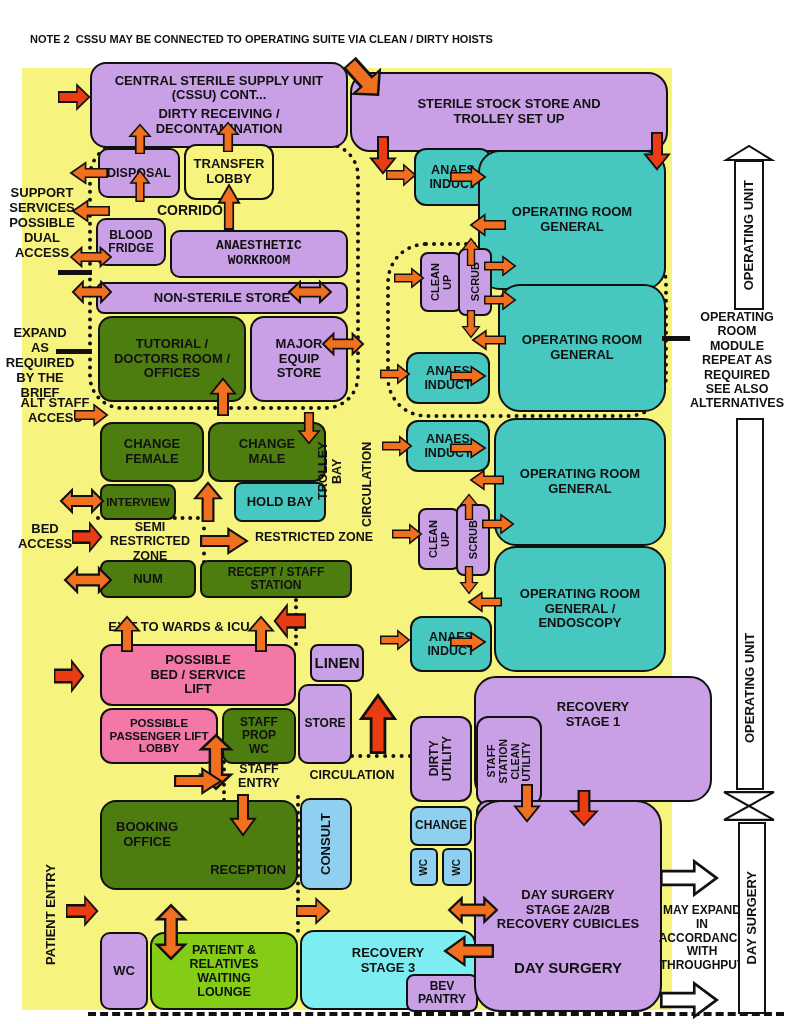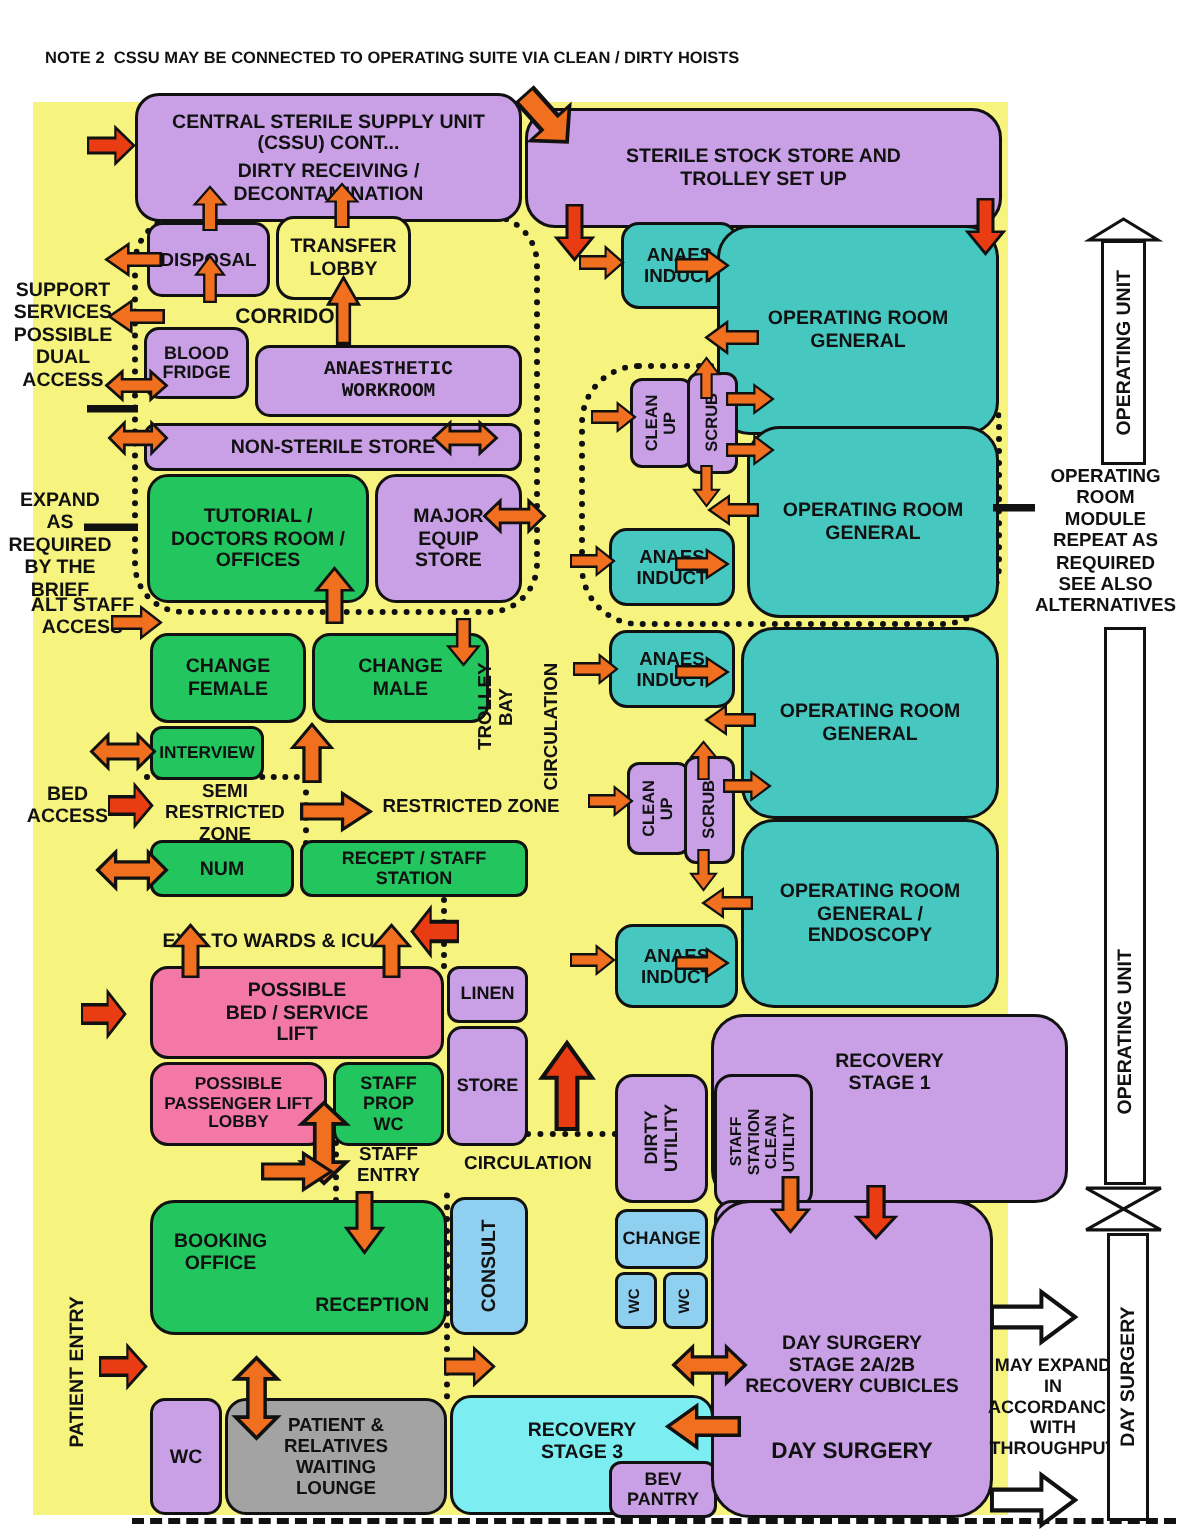--- a/index.html
+++ b/index.html
@@ -3,25 +3,25 @@
 <meta charset="utf-8">
 <style>
   html,body{margin:0;padding:0;background:#fff;}
   #canvas{position:relative;width:788px;height:1024px;background:#fff;overflow:hidden;
           font-family:"Liberation Sans",sans-serif;color:#111;}
   .box{position:absolute;border:2px solid #111;display:flex;align-items:center;justify-content:center;
        text-align:center;font-weight:bold;font-size:13px;line-height:1.12;box-sizing:border-box;}
   .pre{white-space:pre-line;}
   .purple{background:#c9a0e6}
   .teal{background:#46c8c0}
-  .salmon{background:#22c55e}
+  .salmon{background:#4d7c0f}
   .pink{background:#f478a6}
   .ybox{background:#f7f37f}
   .lblue{background:#8fd0f0}
-  .green{background:#a3a3a3}
+  .green{background:#84cc16}
   .cyan{background:#7ceef2}
   .whitebox{background:#fff}
   .vtext{writing-mode:vertical-rl;transform:rotate(180deg);}
   .lab{position:absolute;font-weight:bold;text-align:center;white-space:pre-line;line-height:1.15;}
   .dot{position:absolute;border:4px dotted #111;box-sizing:border-box;}
   .dline{position:absolute;box-sizing:border-box;}
   .tick{position:absolute;background:#111;}
   .arr{position:absolute;overflow:visible;}
   .o{fill:#f07020;stroke:#111;stroke-width:2;}
   .r{fill:#e93c12;stroke:#111;stroke-width:2;}
@@ -105,33 +105,36 @@
       <span class="pre">CHANGE
 FEMALE</span>
     </div>
   <div class="box salmon" style="left:208px;top:422px;width:118px;height:60px;border-radius:12px;">
       <span class="pre">CHANGE
 MALE</span>
     </div>
   <div class="box salmon" style="left:100px;top:484px;width:76px;height:36px;border-radius:8px;font-size:11.5px;">
       <span>INTERVIEW</span>
     </div>
+  <div class="box teal" style="left:234px;top:482px;width:92px;height:40px;border-radius:8px;">
+      <span>HOLD BAY</span>
+    </div>
   <div class="box salmon" style="left:100px;top:560px;width:96px;height:38px;border-radius:8px;">
       <span>NUM</span>
     </div>
   <div class="box salmon" style="left:200px;top:560px;width:152px;height:38px;border-radius:8px;font-size:12px;">
       <span>RECEPT / STAFF STATION</span>
     </div>
 
   <div class="box pink" style="left:100px;top:644px;width:196px;height:62px;border-radius:12px;">
       <span class="pre">POSSIBLE
 BED / SERVICE
 LIFT</span>
     </div>
-  <div class="box purple" style="left:298px;top:644px;width:54px;height:38px;border-radius:8px;font-size:12px;">
+  <div class="box purple" style="left:310px;top:644px;width:54px;height:38px;border-radius:8px;font-size:15px;">
       <span>LINEN</span>
     </div>
   <div class="box pink" style="left:100px;top:708px;width:118px;height:56px;border-radius:12px;font-size:11.5px;">
       <span class="pre">POSSIBLE
 PASSENGER LIFT
 LOBBY</span>
     </div>
   <div class="box salmon" style="left:222px;top:708px;width:74px;height:56px;border-radius:10px;font-size:12px;">
       <span class="pre">STAFF
 PROP

